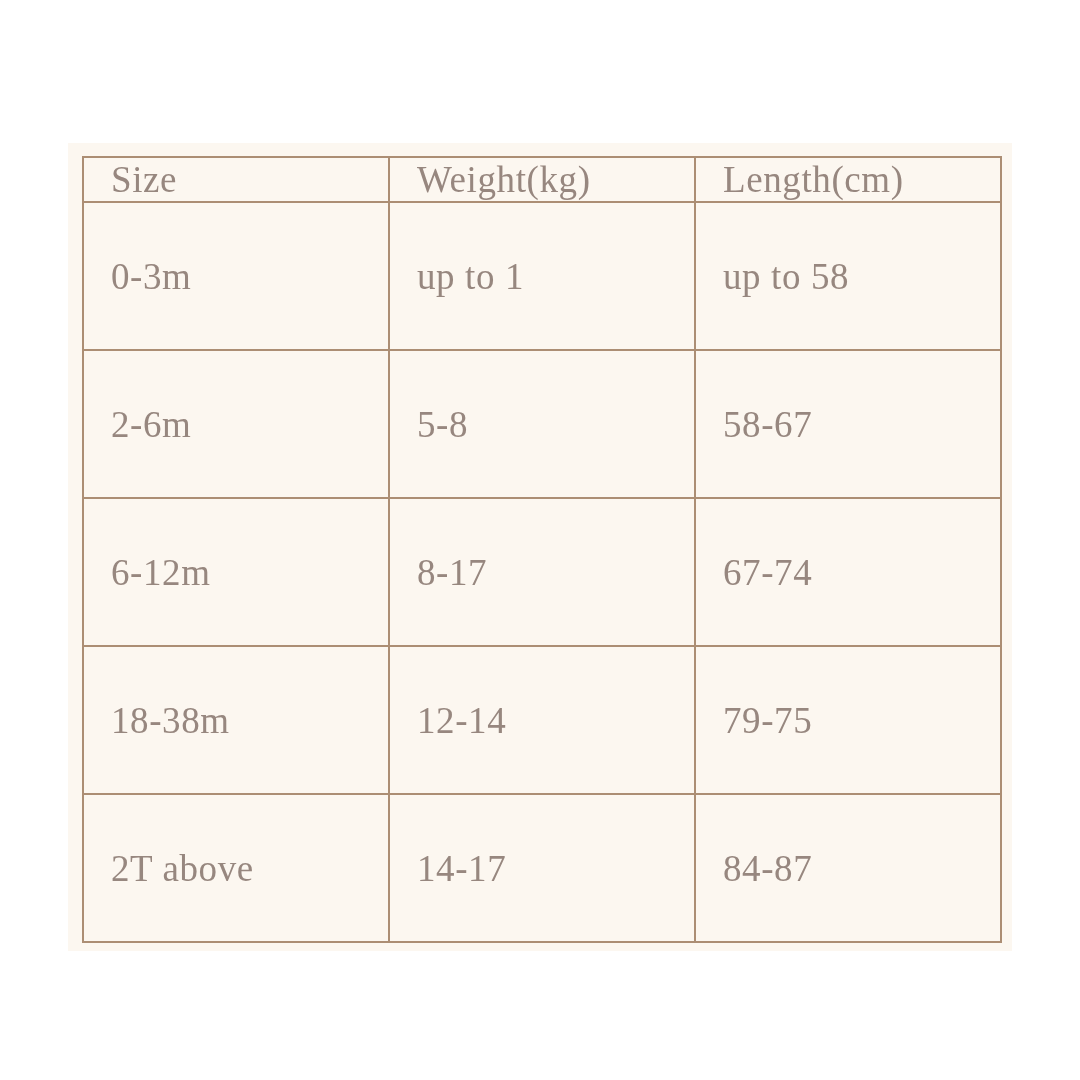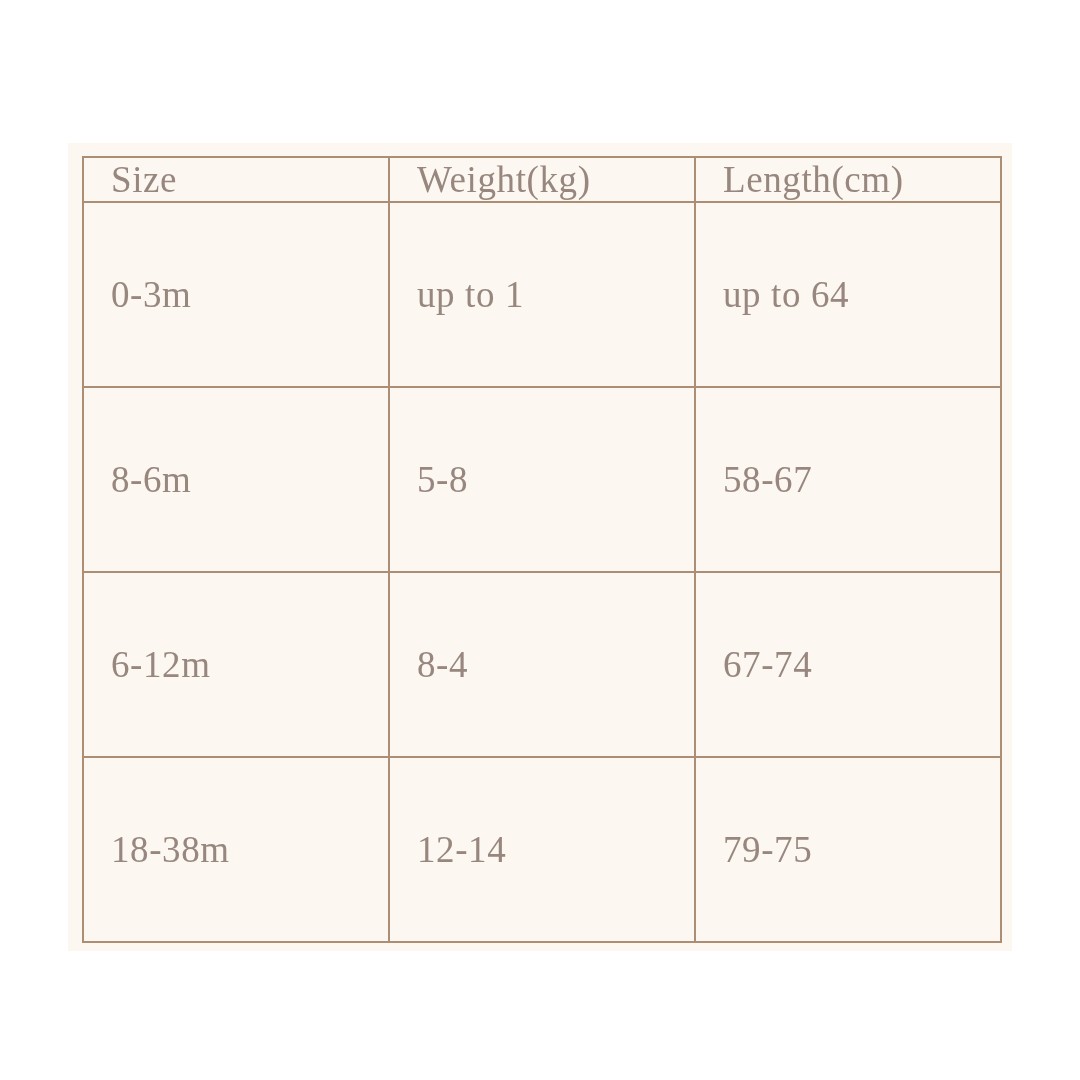--- a/index.html
+++ b/index.html
@@ -58,33 +58,38 @@
         <tr>
           <th>Size</th>
           <th>Weight(kg)</th>
           <th>Length(cm)</th>
         </tr>
       </thead>
       <tbody>
         <tr>
           <td>0-3m</td>
           <td>up to 1</td>
-          <td>up to 64</td>
+          <td>up to 58</td>
         </tr>
         <tr>
-          <td>8-6m</td>
+          <td>2-6m</td>
           <td>5-8</td>
           <td>58-67</td>
         </tr>
         <tr>
           <td>6-12m</td>
-          <td>8-4</td>
+          <td>8-17</td>
           <td>67-74</td>
         </tr>
         <tr>
           <td>18-38m</td>
           <td>12-14</td>
           <td>79-75</td>
         </tr>
+        <tr>
+          <td>2T above</td>
+          <td>14-17</td>
+          <td>84-87</td>
+        </tr>
       </tbody>
     </table>
   </div>
 </div>
 
 </body></html>

